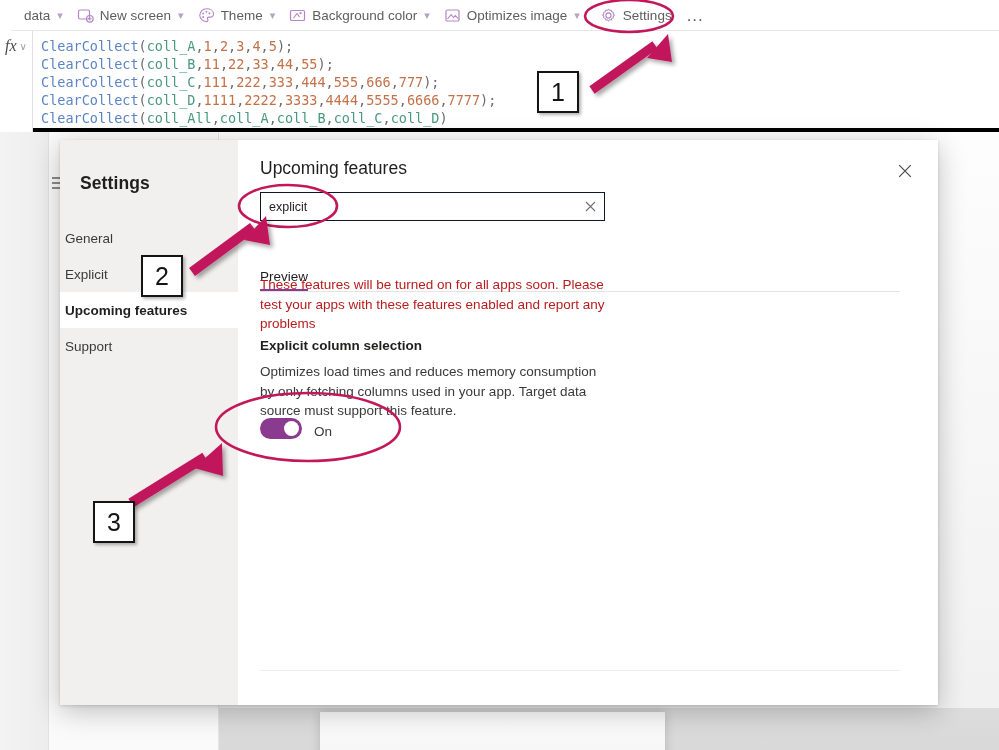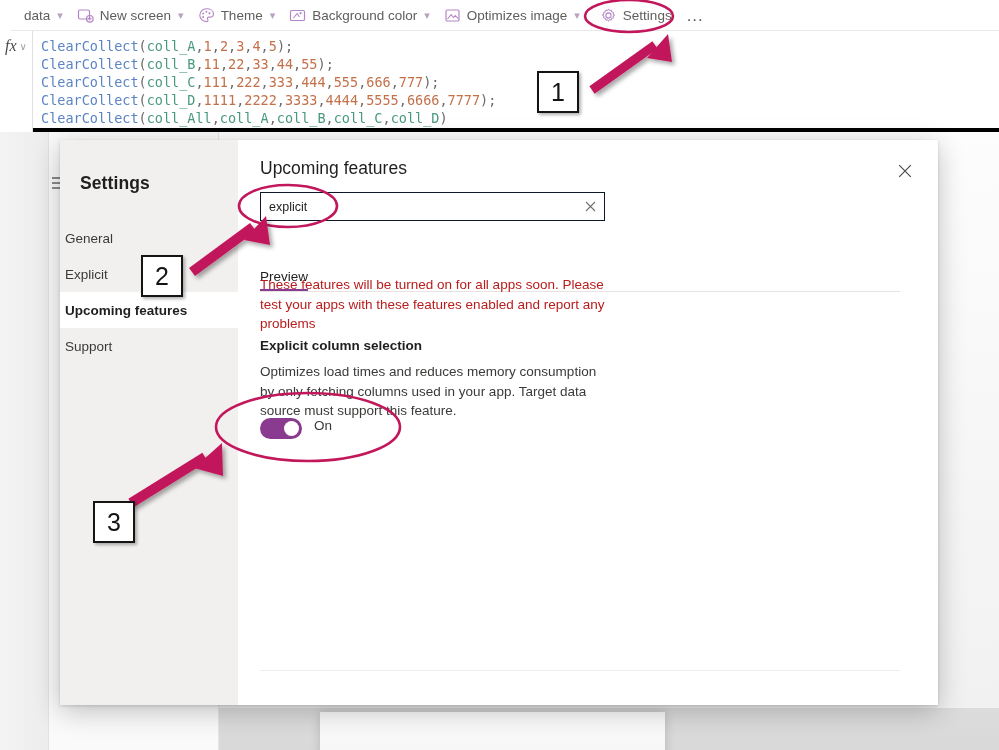--- a/index.html
+++ b/index.html
@@ -155,21 +155,21 @@
     font-size:13.5px;line-height:19.5px;color:#b91c1c;
   }
   #feat-title{
     position:absolute;left:22px;top:198px;font-size:13.5px;font-weight:bold;color:#201f1e;
   }
   #feat-desc{
     position:absolute;left:22px;top:222px;width:350px;
     font-size:13.5px;line-height:19.5px;color:#3b3a39;
   }
   #toggle-row{
-    position:absolute;left:22px;top:278px;display:flex;align-items:flex-start;
+    position:absolute;left:22px;top:278px;display:flex;align-items:flex-end;
   }
   #toggle{
     width:42px;height:21px;border-radius:11px;background:#8a3b8f;
     position:relative;cursor:pointer;
   }
   #toggle .knob{
     position:absolute;right:3px;top:3px;width:15px;height:15px;
     border-radius:50%;background:#ffffff;
   }
   #toggle-label{margin-left:12px;font-size:13.5px;color:#3b3a39;}

